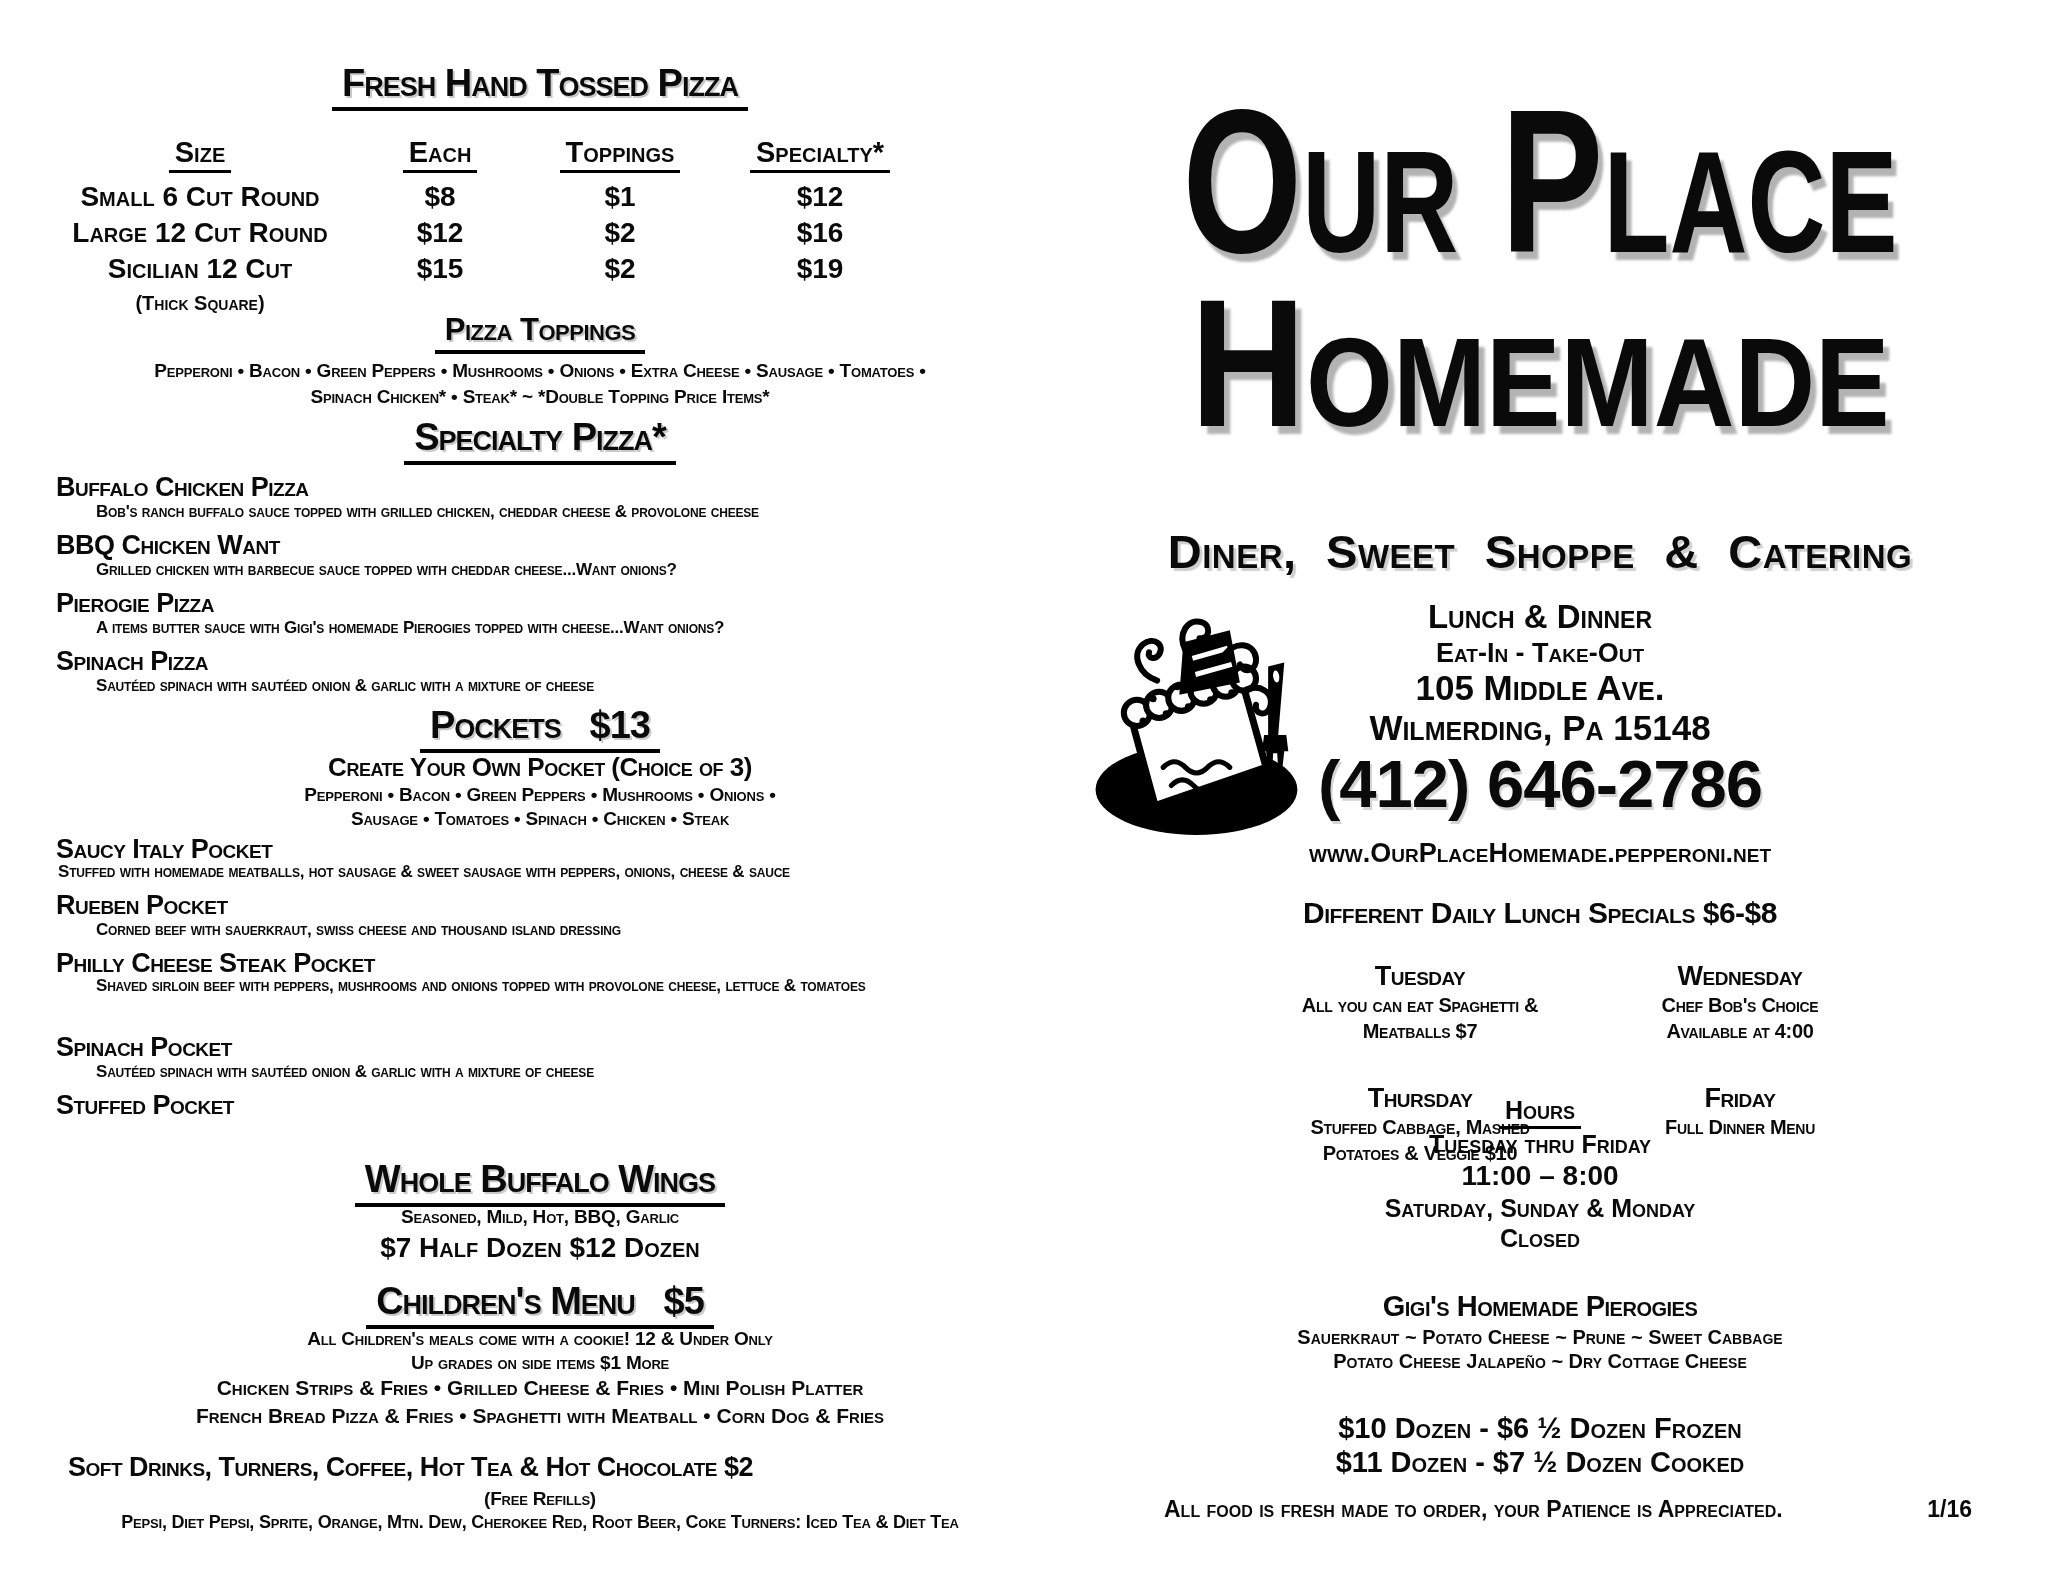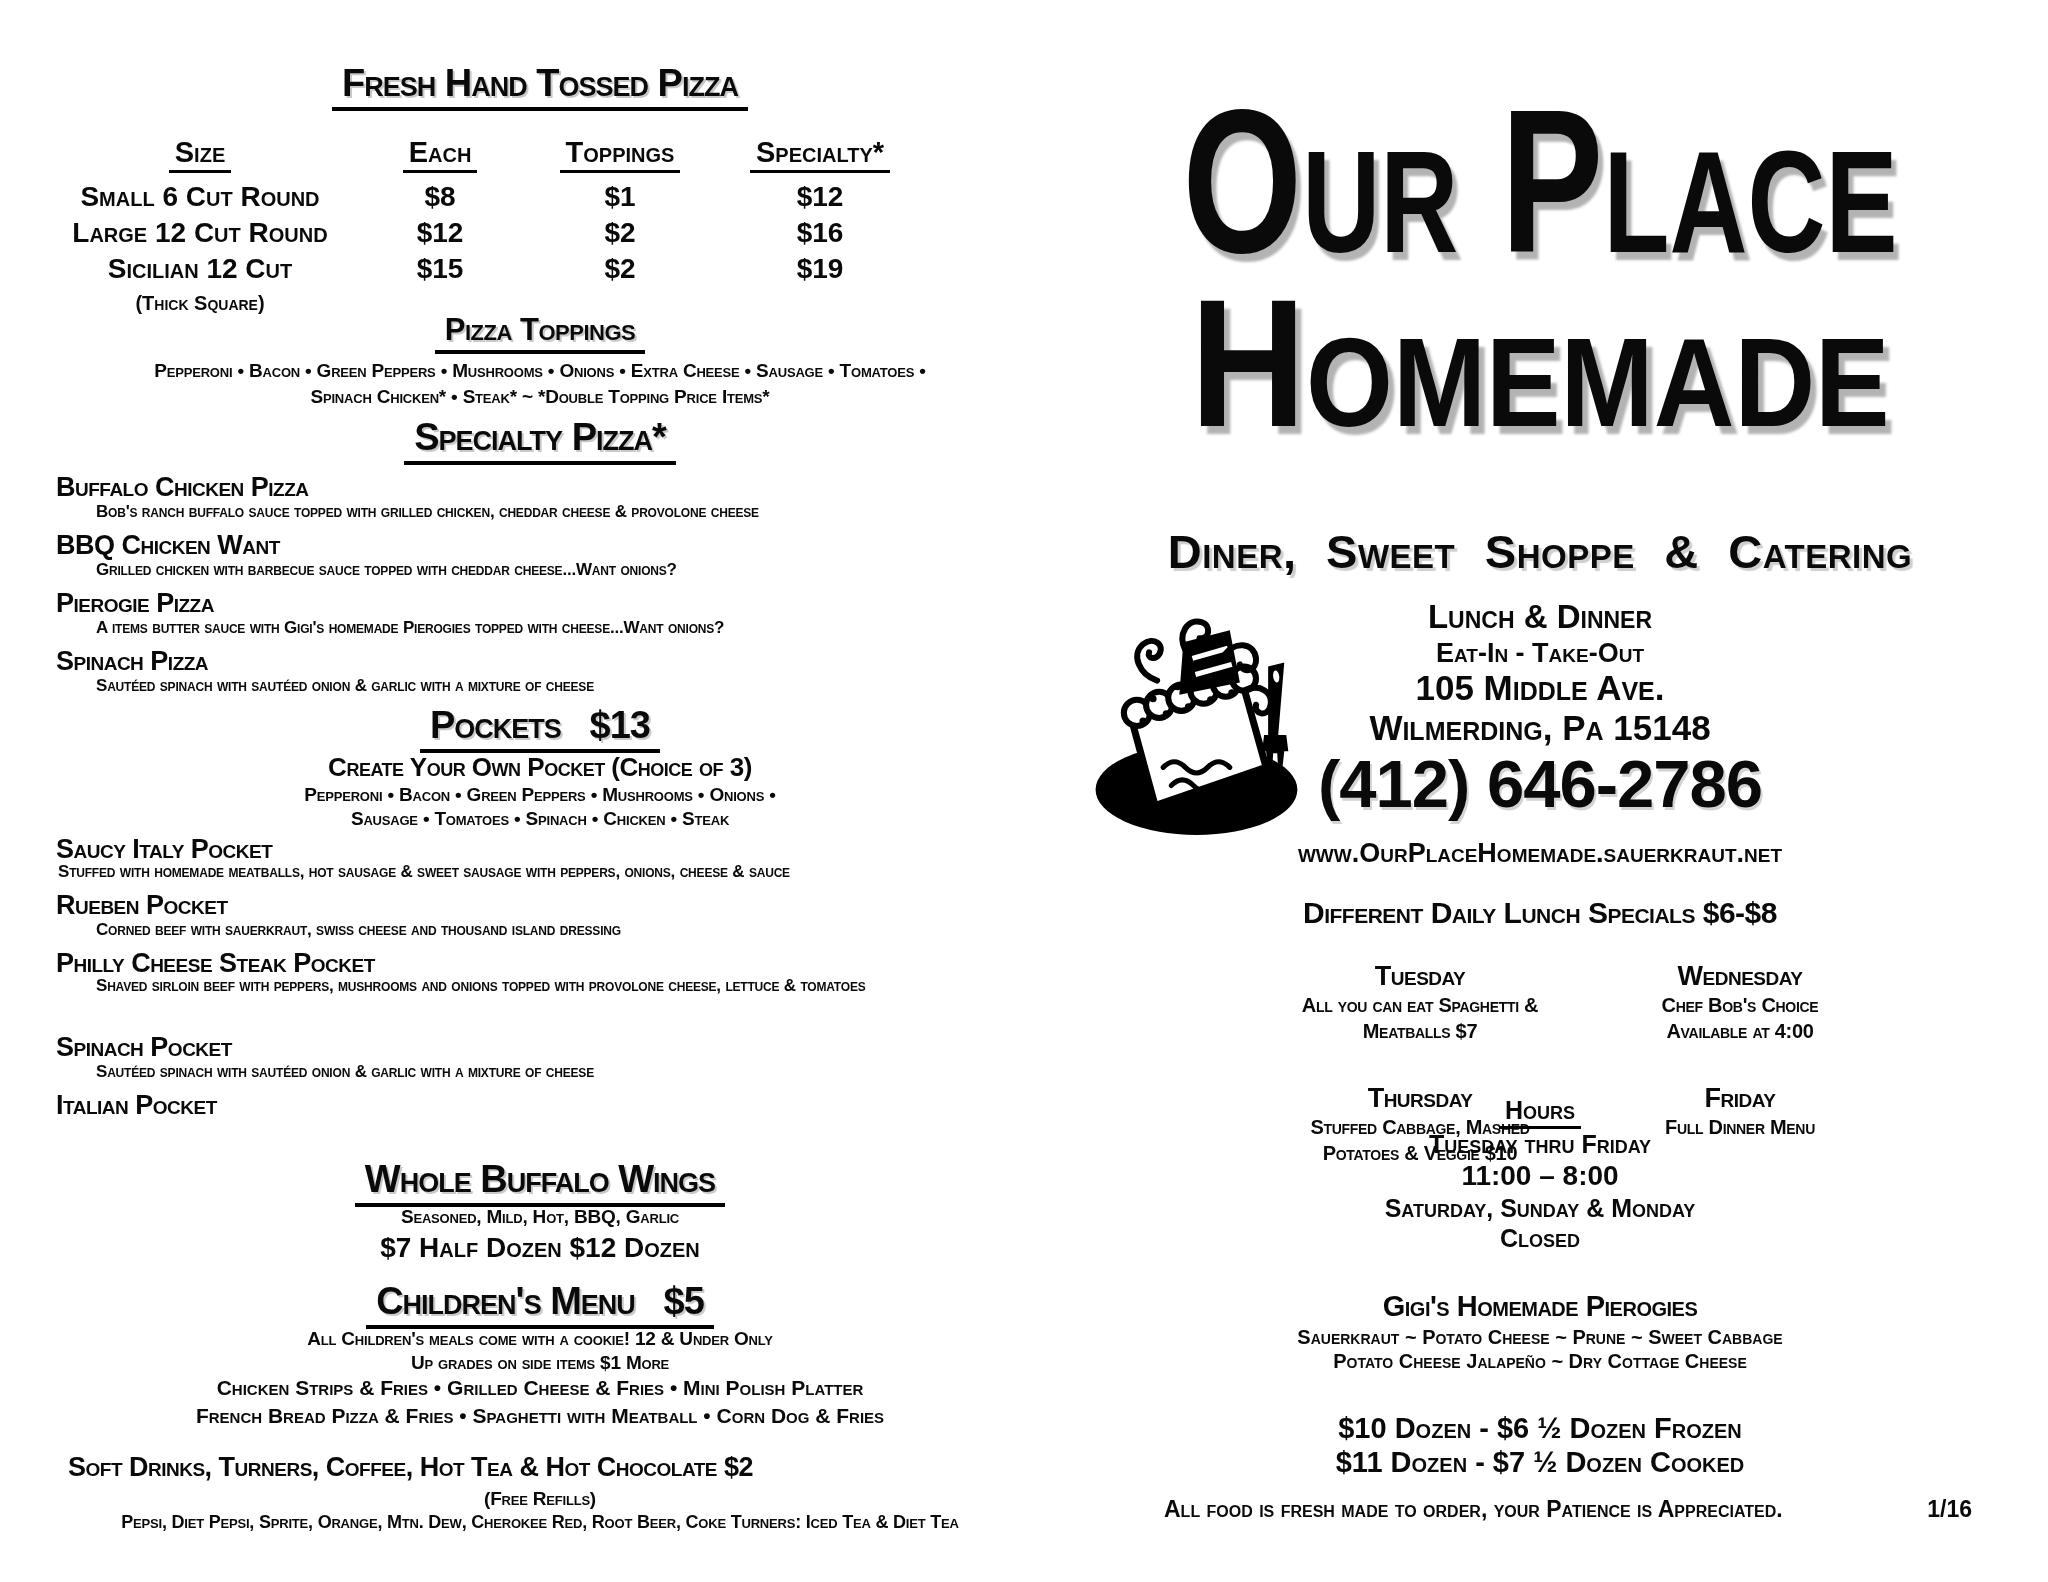--- a/index.html
+++ b/index.html
@@ -112,21 +112,21 @@
   <div class="abs small-line" style="top:808px">Sausage • Tomatoes • Spinach • Chicken • Steak</div>
 
   <div class="abs la item-name" style="top:834px">Saucy Italy Pocket</div>
   <div class="abs la item-desc desc-flush" style="top:862px">Stuffed with homemade meatballs, hot sausage &amp; sweet sausage with peppers, onions, cheese &amp; sauce</div>
   <div class="abs la item-name" style="top:890px">Rueben Pocket</div>
   <div class="abs la item-desc desc-ind" style="top:920px">Corned beef with sauerkraut, swiss cheese and thousand island dressing</div>
   <div class="abs la item-name" style="top:948px">Philly Cheese Steak Pocket</div>
   <div class="abs la item-desc desc-hang" style="top:976px">Shaved sirloin beef with peppers, mushrooms and onions topped with provolone cheese, lettuce &amp; tomatoes</div>
   <div class="abs la item-name" style="top:1032px">Spinach Pocket</div>
   <div class="abs la item-desc desc-ind" style="top:1062px">Sautéed spinach with sautéed onion &amp; garlic with a mixture of cheese</div>
-  <div class="abs la item-name" style="top:1090px">Italian Pocket</div>
+  <div class="abs la item-name" style="top:1090px">Stuffed Pocket</div>
 
   <div class="abs" style="top:1158px">
     <span class="ul sec-title sh1">Whole Buffalo Wings</span>
   </div>
   <div class="abs small-line" style="top:1206px">Seasoned, Mild, Hot, BBQ, Garlic</div>
   <div class="abs" style="top:1232px;font-weight:bold;font-size:28px">$7 Half Dozen    $12 Dozen</div>
 
   <div class="abs" style="top:1280px">
     <span class="ul sec-title sh1"><span>Children's Menu</span>&nbsp;&nbsp;&nbsp;<span>$5</span></span>
   </div>
@@ -144,21 +144,21 @@
 
   <div class="abs brand brand1 sh2" style="top:78px">Our Place</div>
   <div class="abs brand brand2 sh2" style="top:272px">Homemade</div>
   <div class="abs subtitle" style="top:524px">Diner,  Sweet  Shoppe  &amp;  Catering</div>
 
   <div class="abs info-line" style="top:598px;font-size:33px">Lunch &amp; Dinner</div>
   <div class="abs info-line" style="top:638px;font-size:27px">Eat-In - Take-Out</div>
   <div class="abs info-line" style="top:668px;font-size:35px">105 Middle Ave.</div>
   <div class="abs info-line" style="top:708px;font-size:35px">Wilmerding, Pa 15148</div>
   <div class="abs phone" style="top:745px">(412) 646-2786</div>
-  <div class="abs info-line" style="top:838px;font-size:27px">www.OurPlaceHomemade.sauerkraut.net</div>
+  <div class="abs info-line" style="top:838px;font-size:27px">www.OurPlaceHomemade.pepperoni.net</div>
 
   <svg class="cake" viewBox="0 0 215 220">
     <ellipse cx="105" cy="172" rx="100" ry="45" fill="#000"></ellipse>
     <path d="M40,100 L150,64 L174,150 L64,188 Z" fill="#fff" stroke="#000" stroke-width="7" stroke-linejoin="round"></path>
     <path d="M72,150 q11,-11 22,0 q11,11 22,0 q11,-11 22,0" fill="none" stroke="#000" stroke-width="5" stroke-linecap="round"></path>
     <path d="M80,168 q11,-11 22,0 q11,11 22,0" fill="none" stroke="#000" stroke-width="5" stroke-linecap="round"></path>
     <g stroke="#000" stroke-width="6" fill="#fff">
       <circle cx="46" cy="96" r="13"></circle>
         <circle cx="68" cy="88" r="13"></circle>
         <circle cx="90" cy="81" r="13"></circle>

